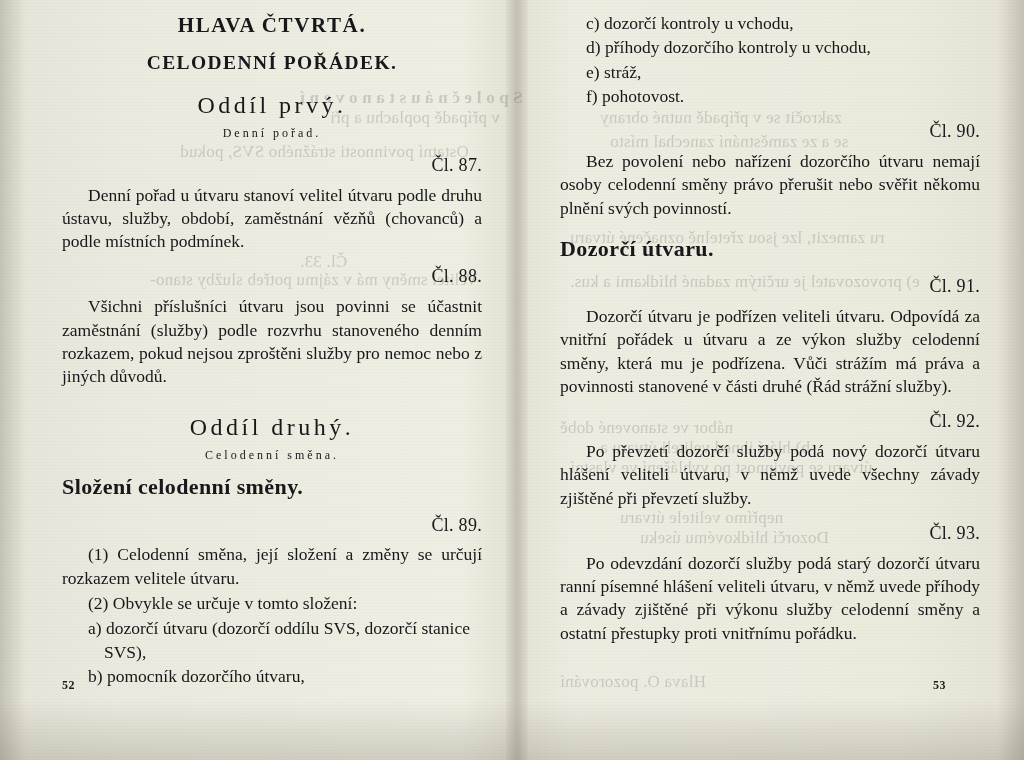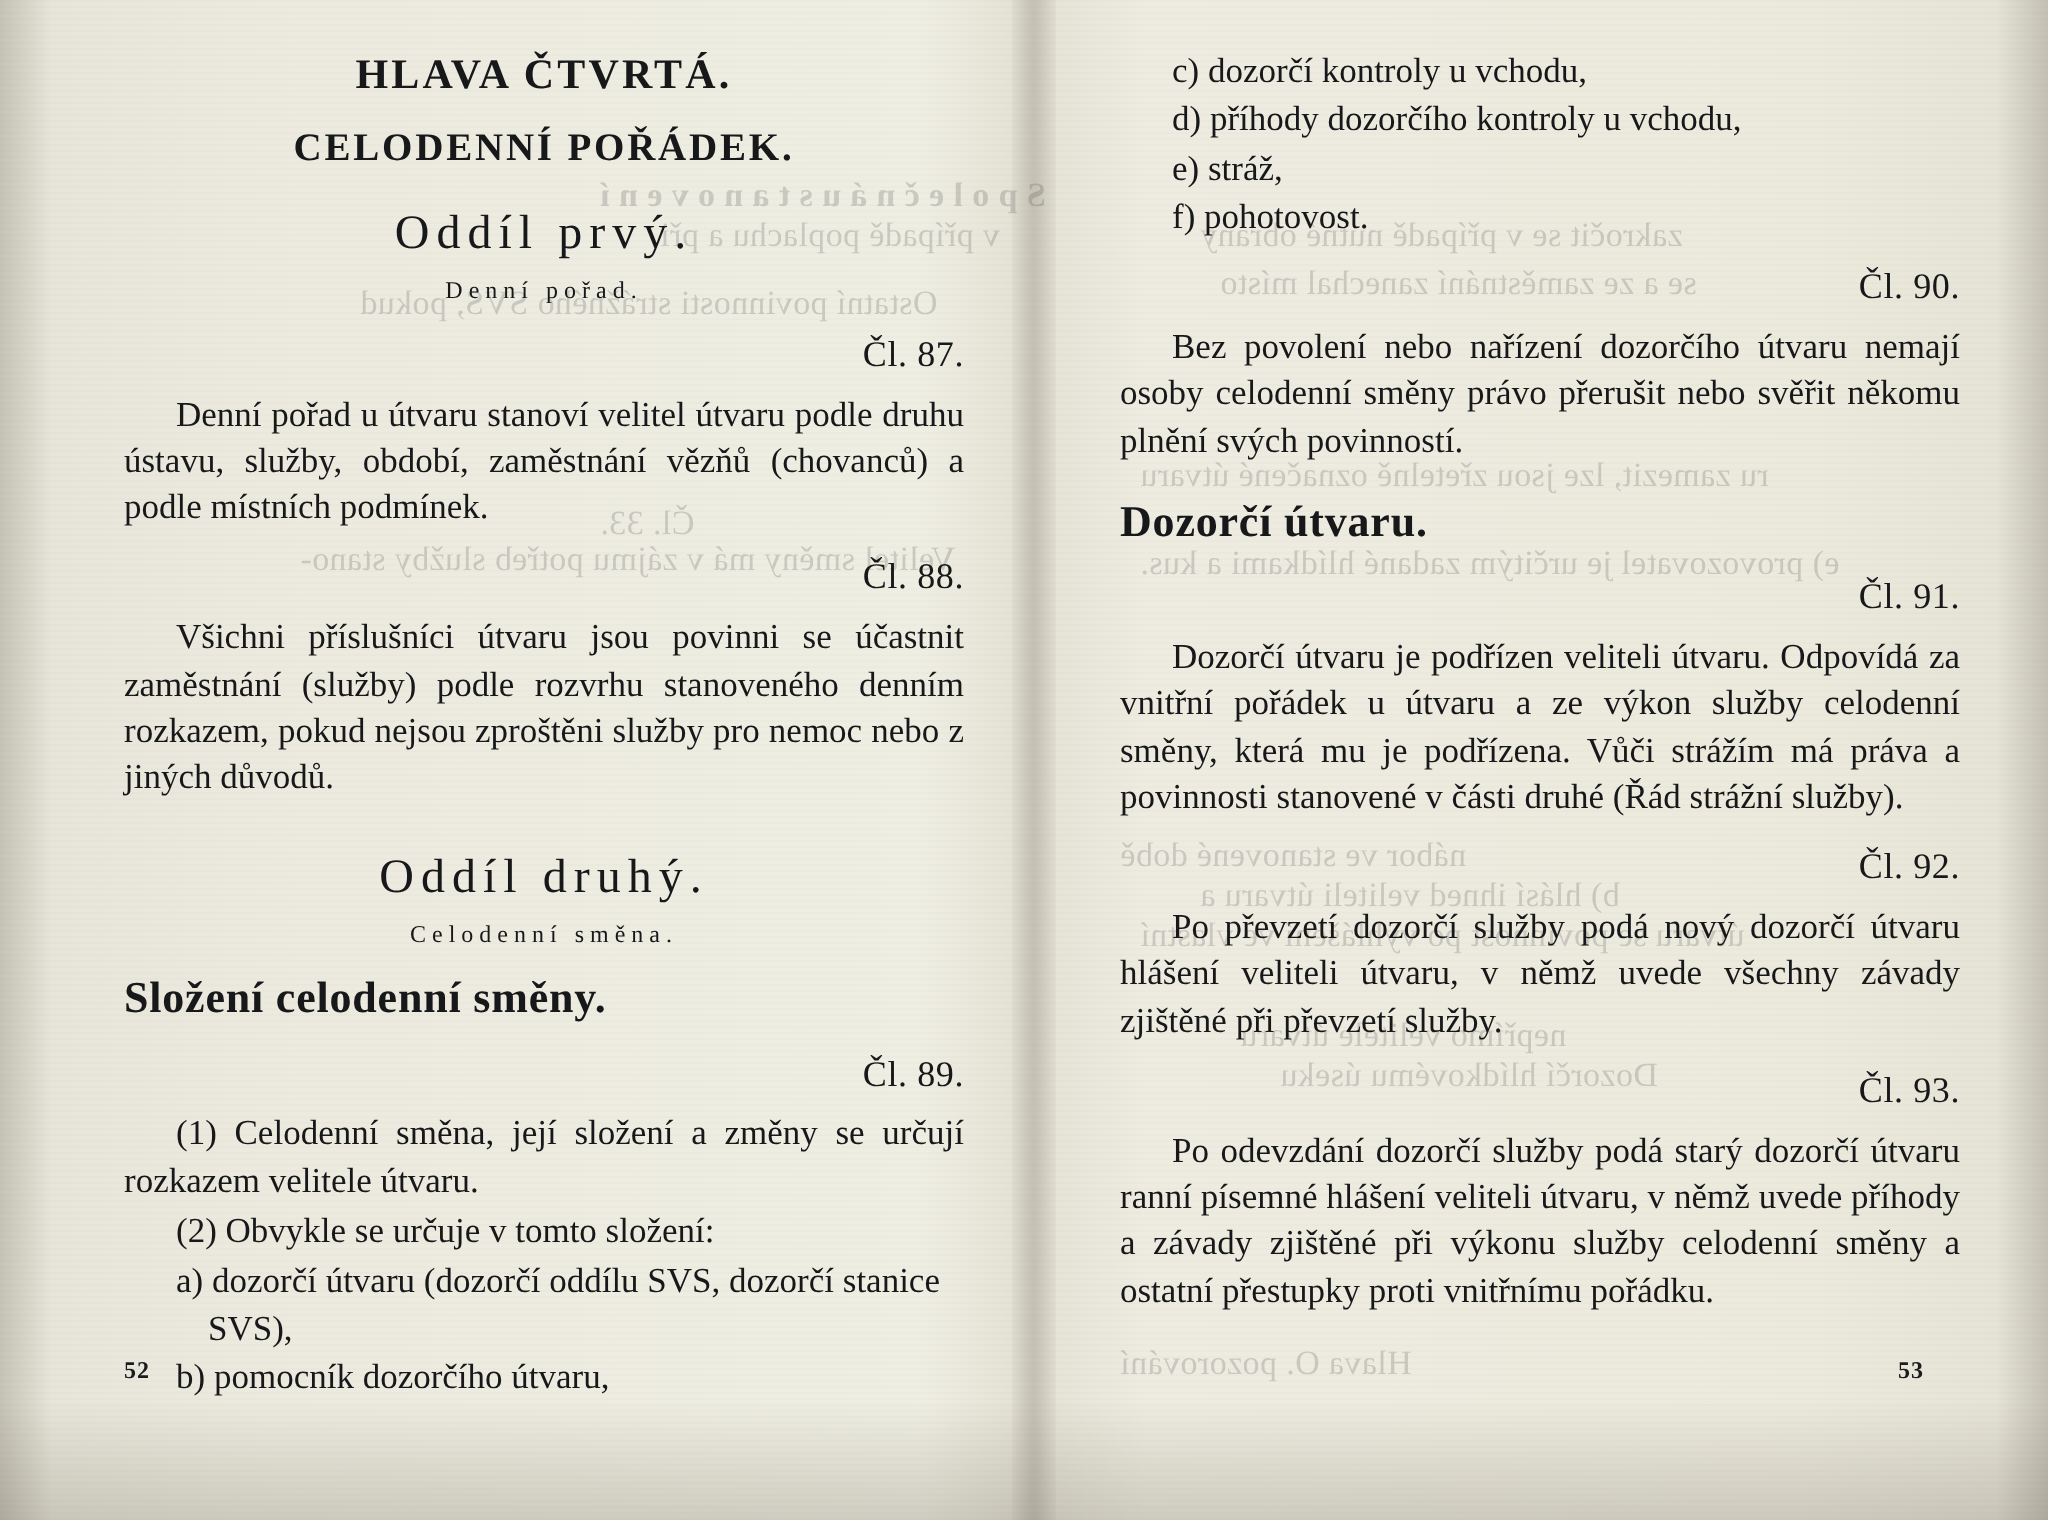--- a/index.html
+++ b/index.html
@@ -47,21 +47,21 @@
     pointer-events: none;
   }
   .edge-shadow-bottom {
     position: absolute; left:0; bottom:0; height: 60px; width: 1024px;
     background: linear-gradient(0deg, rgba(80,75,60,0.20), rgba(80,75,60,0));
     pointer-events: none;
   }
 
   .col {
     position: absolute;
-    top: 24px;
+    top: 12px;
     width: 420px;
     color: #17181a;
     font-size: 17.5px;
     line-height: 1.33;
     text-align: justify;
   }
   .col-left { left: 62px; }
   .col-right { left: 560px; }
 
   
@@ -134,21 +134,21 @@
     padding-left: 16px;
   }
   .folio {
     position: absolute;
     font-size: 12px;
     font-weight: bold;
     color: #1b1c1e;
     letter-spacing: .5px;
   }
   .folio-left { left: 62px; top: 678px; }
-  .folio-right { right: 62px; top: 678px; }
+  .folio-right { right: 78px; top: 678px; }
   .spacer-sm { height: 8px; }
   .spacer-md { height: 16px; }
 </style>
 </head>
 <body>
 
 <div class="page">
   <div class="paper-grain"></div>
 
   <div class="ghost b" style="left:300px; top:88px;">S p o l e č n á  u s t a n o v e n í</div>

